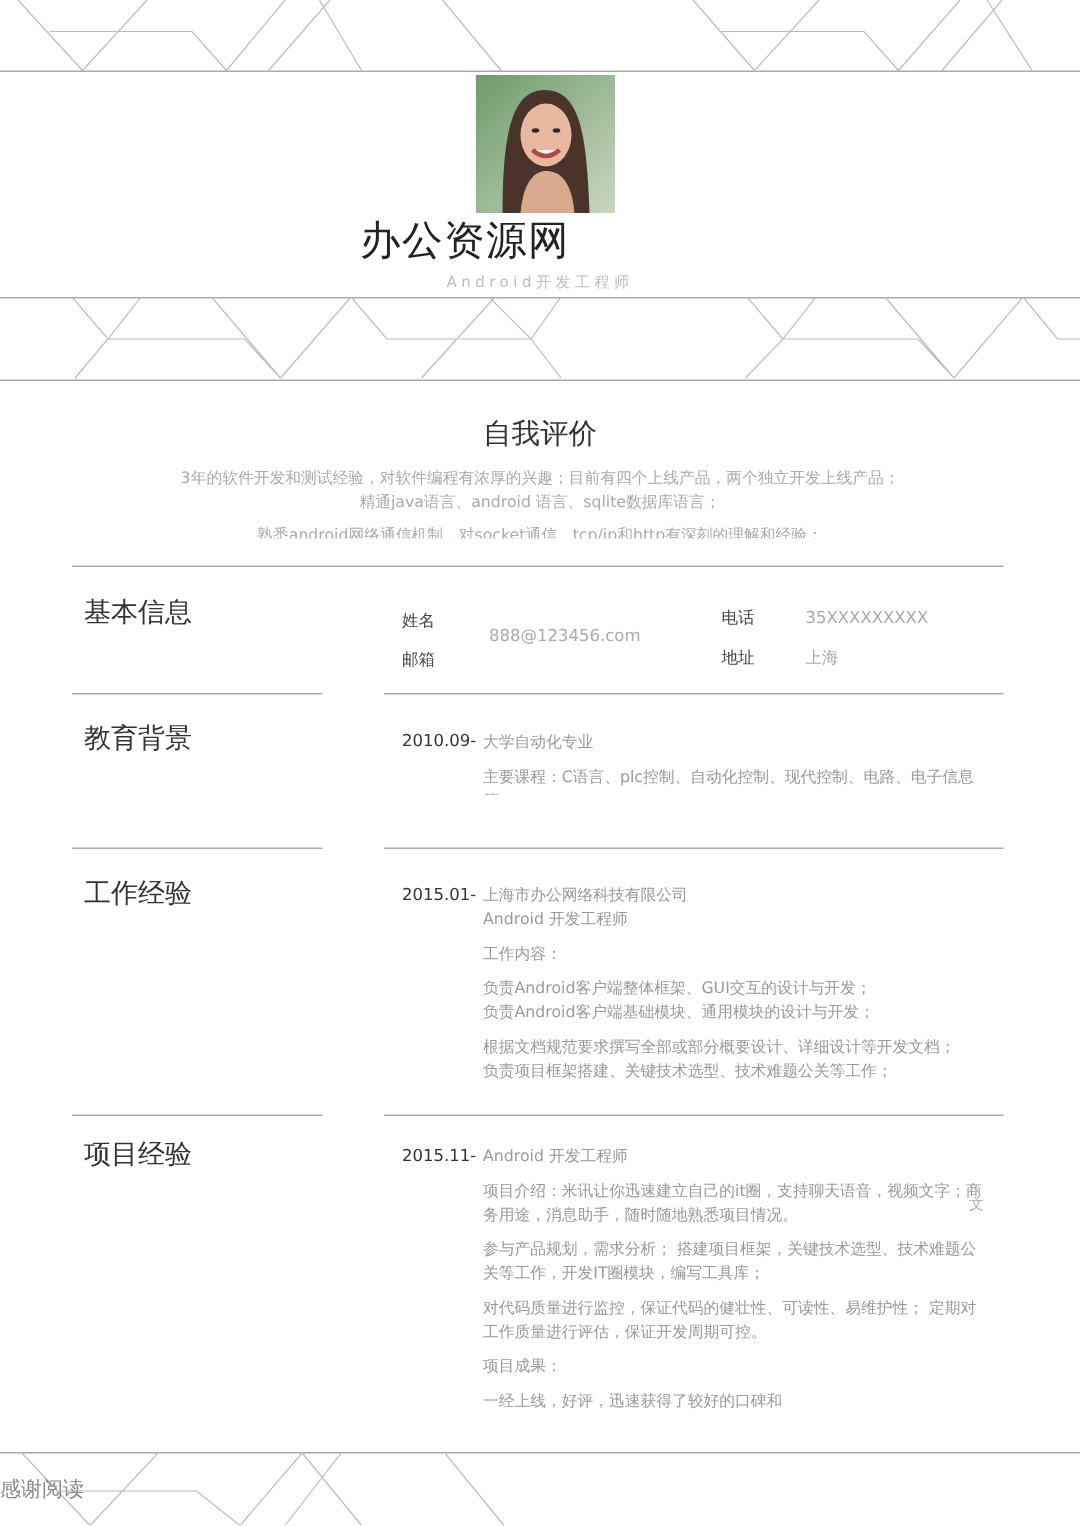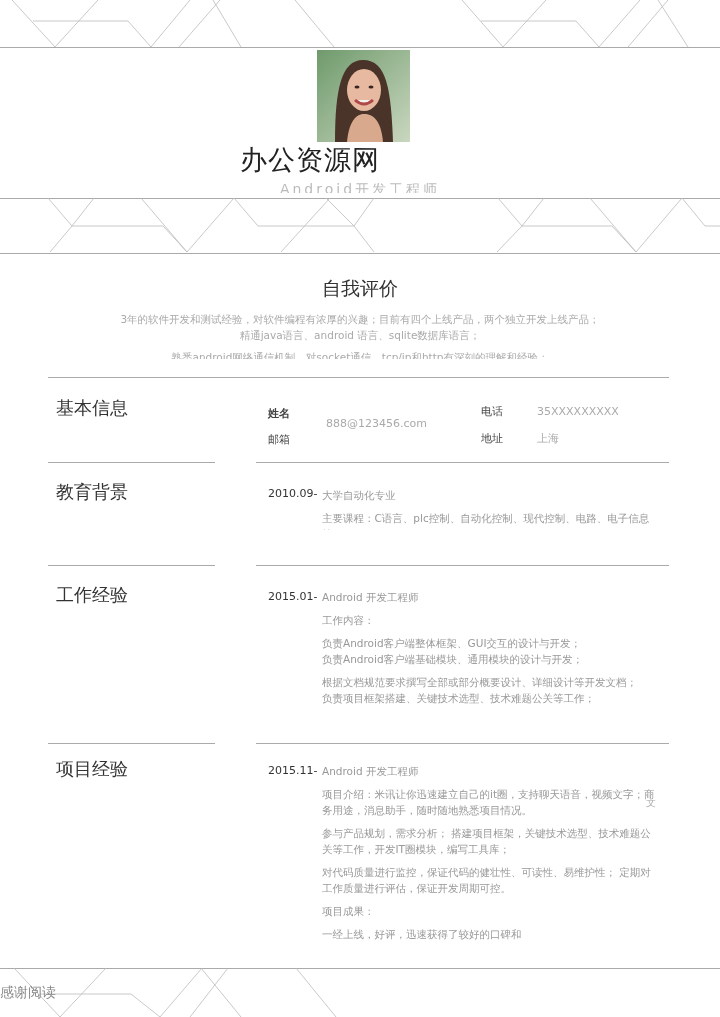--- a/index.html
+++ b/index.html
@@ -5,21 +5,21 @@
   html, body { margin: 0; padding: 0; background: #ffffff; }
   body { width: 720px; height: 1017px; position: relative; overflow: hidden;
          font-family: "DejaVu Sans", "Liberation Sans", sans-serif; color: #333; }
   .deco { position: absolute; left: 0; width: 720px; }
   .deco svg { display: block; }
   .hline { position: absolute; height: 1px; background: #aaa; }
   .photo { position: absolute; left: 317px; top: 50px; width: 93px; height: 92px; overflow: hidden; }
   .name { position: absolute; left: 0; width: 620px; top: 142px; text-align: center;
           font-size: 27px; color: #222; letter-spacing: 1px; font-weight: normal; }
   .subtitle { position: absolute; left: 0; width: 720px; top: 181px; height: 12px; overflow: hidden;
-              text-align: center; font-size: 14px; color: #bbb; letter-spacing: 3px; }
+              text-align: center; font-size: 10px; color: #bbb; letter-spacing: 3px; }
   .sec-title-center { position: absolute; left: 0; width: 720px; top: 276px; text-align: center;
                       font-size: 19px; color: #333; }
   .self-eval { position: absolute; left: 100px; width: 520px; top: 311px; height: 48px; overflow: hidden;
                text-align: center; font-size: 10.5px; line-height: 16px; color: #aaa; }
   .self-eval p { margin: 0 0 6px 0; }
   .sec-head { position: absolute; left: 56px; font-size: 18px; color: #333; }
   .rule-l { position: absolute; left: 48px; width: 167px; height: 1px; background: #aaa; }
   .rule-r { position: absolute; left: 256px; width: 413px; height: 1px; background: #aaa; }
   .rule-full { position: absolute; left: 48px; width: 621px; height: 1px; background: #aaa; }
   .lbl { position: absolute; font-size: 11px; color: #444; }
@@ -76,21 +76,21 @@
 <div class="sec-title-center">自我评价</div>
 <div class="self-eval">
   <p style="margin:0;">3年的软件开发和测试经验，对软件编程有浓厚的兴趣；目前有四个上线产品，两个独立开发上线产品；</p>
   <p>精通java语言、android 语言、sqlite数据库语言；</p>
   <p>熟悉android网络通信机制，对socket通信、tcp/ip和http有深刻的理解和经验；</p>
 </div>
 
 <div class="rule-full" style="top:377px;"></div>
 
 <div class="sec-head" style="top:396px;">基本信息</div>
-<div class="lbl" style="left:268px;top:406px;font-weight:bold;">姓名</div>
+<div class="lbl" style="left:268px;top:406px;">姓名</div>
 <div class="val" style="left:326px;top:417px;">888@123456.com</div>
 <div class="lbl" style="left:268px;top:432px;">邮箱</div>
 <div class="lbl" style="left:481px;top:404px;">电话</div>
 <div class="val" style="left:537px;top:405px;">35XXXXXXXXX</div>
 <div class="lbl" style="left:481px;top:431px;">地址</div>
 <div class="val" style="left:537px;top:431px;">上海</div>
 
 <div class="rule-l" style="top:462px;"></div>
 <div class="rule-r" style="top:462px;"></div>
 
@@ -101,20 +101,21 @@
   <div class="gap"></div>
   <p class="clip" style="height:20px;">主要课程：C语言、plc控制、自动化控制、现代控制、电路、电子信息等；</p>
 </div>
 
 <div class="rule-l" style="top:565px;"></div>
 <div class="rule-r" style="top:565px;"></div>
 
 <div class="sec-head" style="top:583px;">工作经验</div>
 <div class="date" style="top:585px;">2015.01-至今</div>
 <div class="block" style="top:589px;">
+  <p>上海市办公网络科技有限公司</p>
   <p>Android 开发工程师</p>
   <div class="gap"></div>
   <p>工作内容：</p>
   <div class="gap"></div>
   <p>负责Android客户端整体框架、GUI交互的设计与开发；</p>
   <p>负责Android客户端基础模块、通用模块的设计与开发；</p>
   <div class="gap"></div>
   <p>根据文档规范要求撰写全部或部分概要设计、详细设计等开发文档；</p>
   <p>负责项目框架搭建、关键技术选型、技术难题公关等工作；</p>
 </div>

